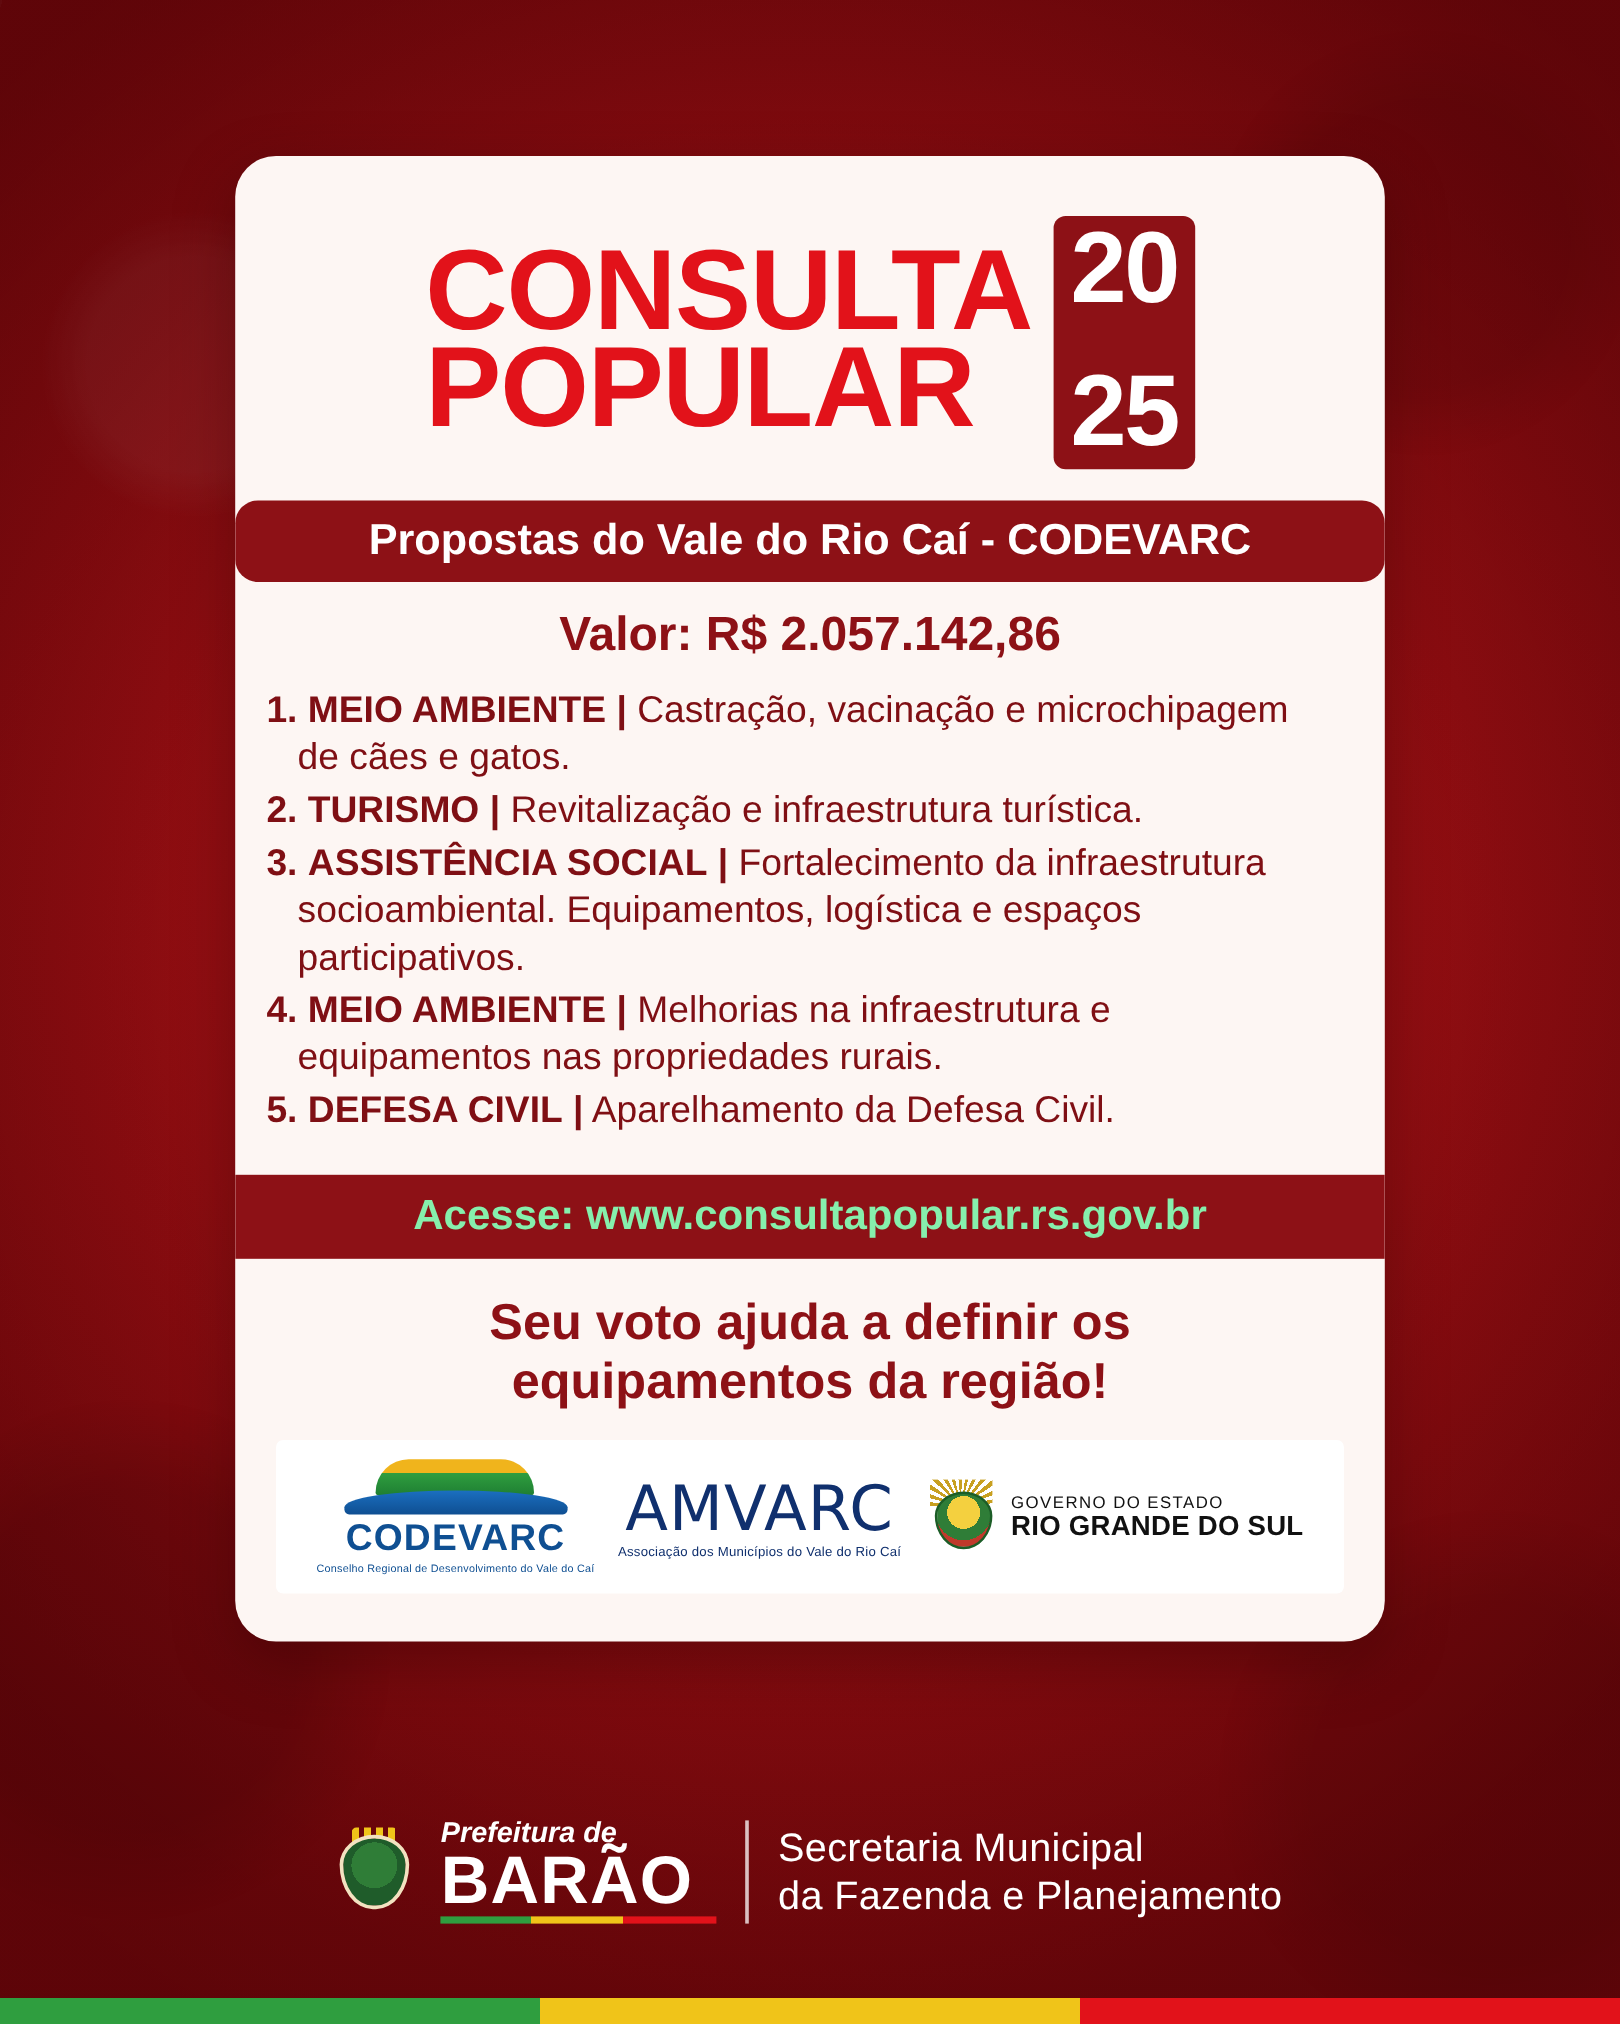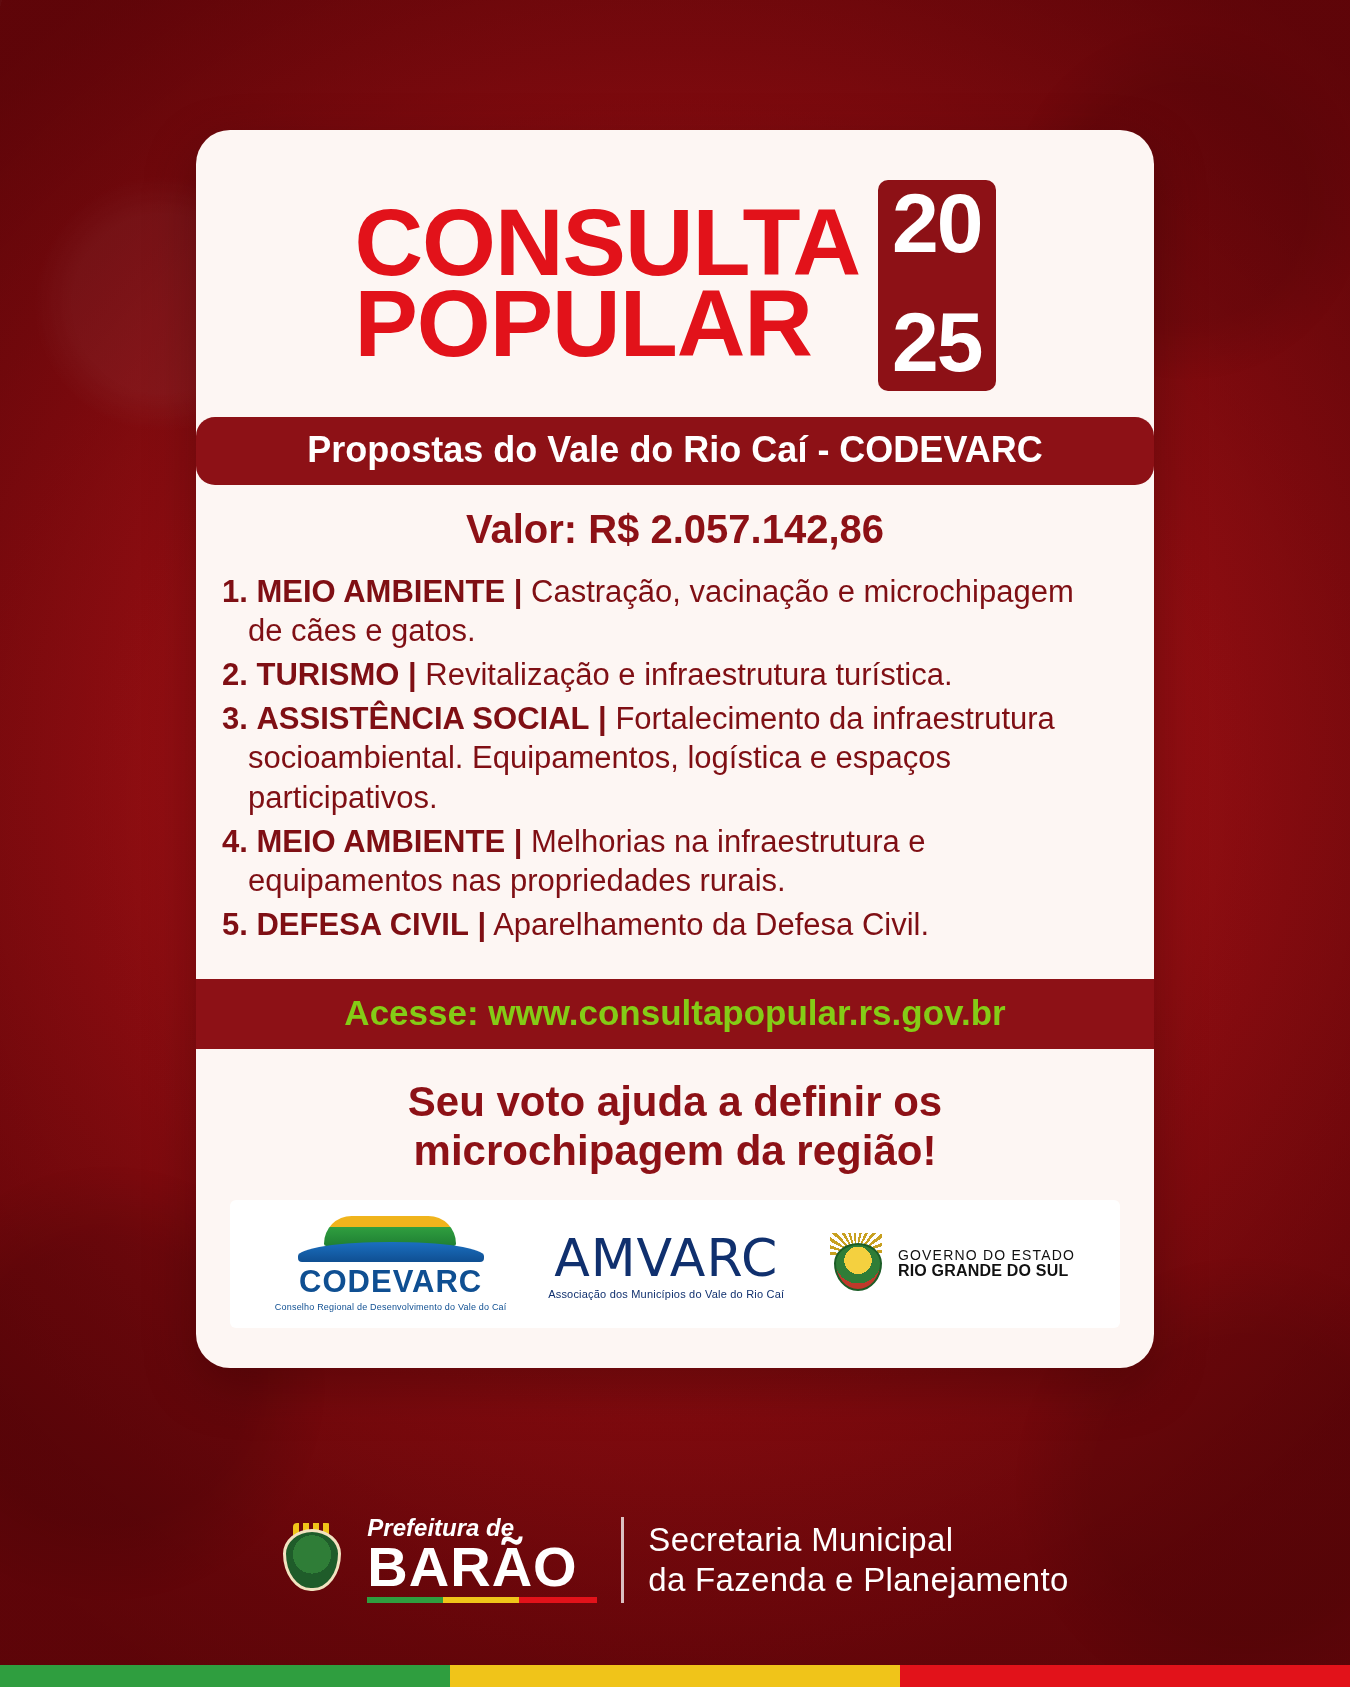--- a/index.html
+++ b/index.html
@@ -122,21 +122,21 @@
     padding-left: 26px;
   }
   .proposal .num { font-weight: 700; }
   .proposal .sector { font-weight: 700; }
   .proposal .pipe { font-weight: 700; }
   .proposal .desc { font-weight: 400; }
 
   
   .link-bar {
     background: #8d1116;
-    color: #84cc16;
+    color: #86efac;
     text-align: center;
     font-weight: 700;
     font-size: 35px;
     padding: 14px 10px 16px 10px;
   }
 
   
   .cta {
     text-align: center;
     font-weight: 800;
@@ -200,21 +200,21 @@
     border-radius: 50% 50% 50% 50% / 42% 42% 58% 58%;
     border: 2px solid #1c5d27;
   }
   .rs-rays {
     position: absolute; left: 4px; top: 0; width: 52px; height: 22px;
     background:
       repeating-conic-gradient(from 200deg at 50% 100%, #c8a020 0deg 7deg, transparent 7deg 14deg);
   }
   .rs-text { display: flex; flex-direction: column; line-height: 1.05; }
   .rs-t1 { font-size: 14px; letter-spacing: 1.2px; color: #111; }
-  .rs-t2 { font-size: 16px; font-weight: 800; letter-spacing: 0.2px; color: #111; }
+  .rs-t2 { font-size: 23px; font-weight: 800; letter-spacing: 0.2px; color: #111; }
 
   
   .footer {
     position: absolute;
     left: 0; right: 0;
     bottom: 84px;
     display: flex;
     align-items: center;
     justify-content: center;
     gap: 24px;
@@ -321,21 +321,21 @@
       <span class="pipe">|</span>
       <span class="desc">Aparelhamento da Defesa Civil.</span>
     </div>
 
   </div>
 
   <div class="link-bar">Acesse: www.consultapopular.rs.gov.br</div>
 
   <div class="cta">
     <div>Seu voto ajuda a definir os</div>
-    <div>microchipagem da região!</div>
+    <div>equipamentos da região!</div>
   </div>
 
   <div class="logos">
 
     <div class="logo codevarc">
       <div class="codevarc-mark">
         <div class="codevarc-hill"></div>
         <div class="codevarc-wave"></div>
       </div>
       <div class="codevarc-name">CODEVARC</div>

